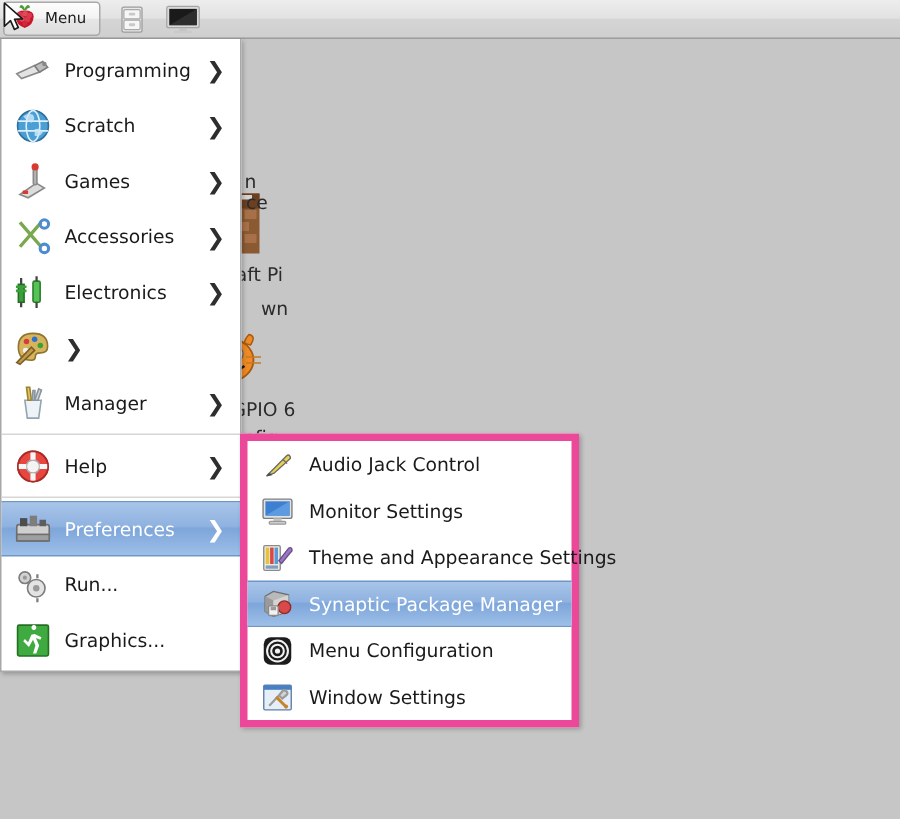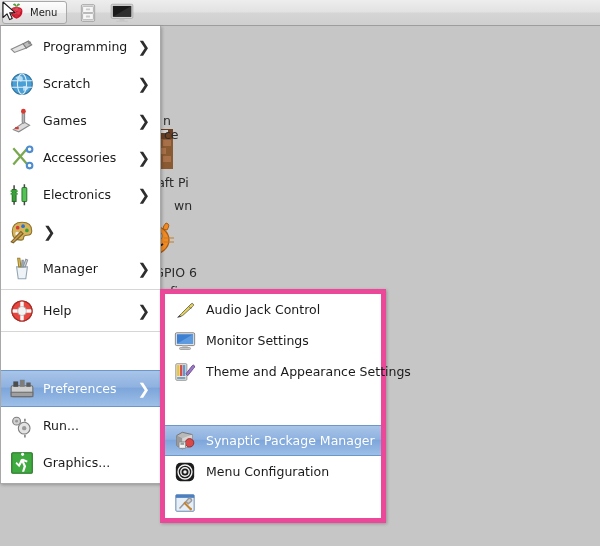--- a/index.html
+++ b/index.html
@@ -133,21 +133,20 @@
     font-weight: bold;
     color: #2e2e2e;
     padding-right: 4px;
   }
 
   .mi.sel {
     background: linear-gradient(to bottom,#a8c4e8 0%, #8fb2e0 45%, #7ea6da 50%, #9dbfe8 100%);
     border-top: 1px solid #6d96c9;
     border-bottom: 1px solid #6d96c9;
     color: #ffffff;
-    margin-top: 38px;
   }
   .mi.sel .arrow { color: #ffffff; }
 
   .sep {
     height: 1px;
     background: #d6d6d6;
     margin: 2px 0;
   }
 
   
@@ -479,18 +478,19 @@
     <div class="mi">
       <span class="ico">
         <svg width="22" height="22" viewBox="0 0 24 24">
           <rect x="2" y="3" width="20" height="18" rx="1" fill="#e6eef8" stroke="#5f7fa8"></rect>
           <rect x="2" y="3" width="20" height="3.4" fill="#4a7fc1"></rect>
           <path d="M6 18 L13 10.5 M13 10.5 L15.5 7.5 Q17 6 18.5 7.5 Q20 9 18.5 10.3 L15.5 12.8 Z" stroke="#9a9a9a" stroke-width="1.6" fill="#d2d2d2"></path>
           <path d="M17.5 18 L11 11.5" stroke="#c7842e" stroke-width="2.2"></path>
           <circle cx="18.2" cy="18.6" r="1.5" fill="#c7842e"></circle>
         </svg>
       </span>
+      <span class="lbl">Window Settings</span>
     </div>
   </div>
 
 <svg id="cursor" viewBox="0 0 16 22">
   <path d="M1 1 L1 16.5 L5 12.8 L7.6 18.6 L10.2 17.4 L7.7 11.8 L13 11.6 Z" fill="#ffffff" stroke="#1a1a1a" stroke-width="1.1" stroke-linejoin="round"></path>
 </svg>
 
 </body></html>

